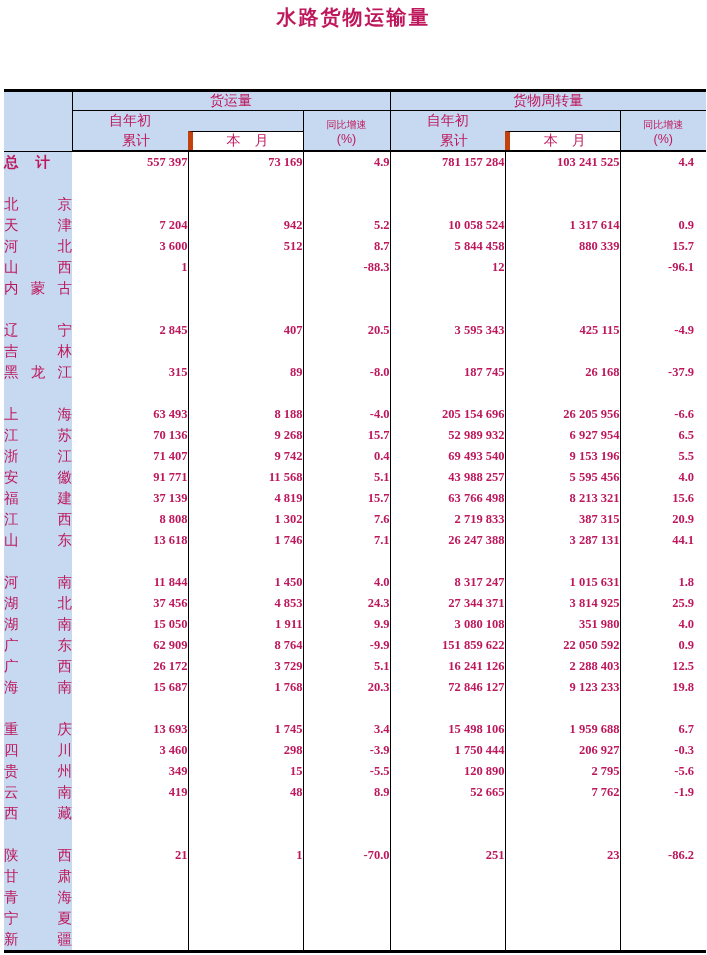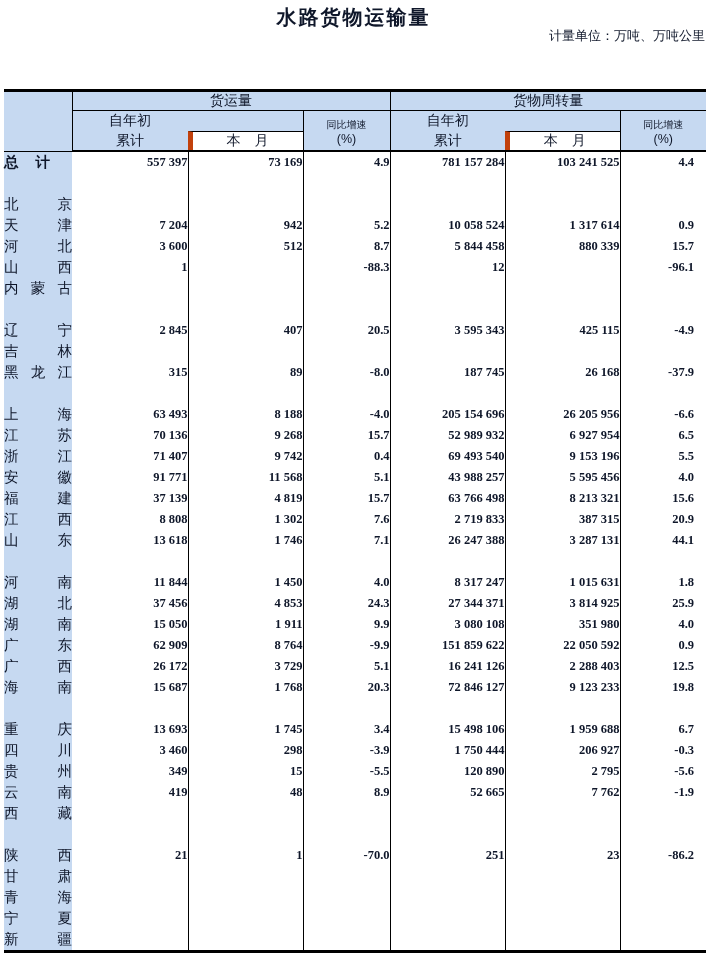--- a/index.html
+++ b/index.html
@@ -1,18 +1,18 @@
 <!DOCTYPE html>
 <html style="--hdrbg: #C6D9F1;"><head>
 <meta charset="utf-8">
 <style>
   html,body { margin:0; padding:0; background:#fff; }
   .page {
     position:relative; width:707px; height:955px; background:#fff;
-    font-family:"Liberation Serif","DejaVu Serif",serif; color:#0f172a;
+    font-family:"Liberation Serif","DejaVu Serif",serif; color:#be185d;
     overflow:hidden;
   }
   .title {
     position:absolute; top:4px; left:0; width:707px; text-align:center;
     font-family:"Liberation Sans","DejaVu Sans",sans-serif;
     font-size:20px; font-weight:bold; letter-spacing:2px;
   }
   .unit-note {
     position:absolute; top:27px; right:2px; text-align:right;
     font-family:"Liberation Sans","DejaVu Sans",sans-serif;
@@ -34,21 +34,21 @@
   }
   tr.grp th { height:18px; border-bottom:1px solid #000; }
   th.corner { border-bottom:2px solid #000; }
   tr.sub th { height:39px; border-bottom:2px solid #000; vertical-align:top; }
   .cum { position:relative; }
   .cum .l1 { height:20px; display:flex; align-items:center; }
   .cum .l1 span { display:block; width:50%; text-align:center; }
   .cum .l2 { position:relative; height:19px; }
   .cum .l2 .cumlab {
     position:absolute; left:0; top:0; width:50%; height:100%;
-    display:flex; align-items:center; justify-content:center;
+    display:flex; align-items:center; justify-content:center;padding-left:6px;
   }
   .cum .l2 .monbox {
     position:absolute; right:0; top:0; width:50%; height:100%;
     background:#fff; border-top:1px solid #000; border-left:5px solid #c2410c;
     display:flex; align-items:center; justify-content:center; box-sizing:border-box;
   }
   th.growth .g1 { height:21px; display:flex; align-items:flex-end; justify-content:center; font-size:10px; }
   th.growth .g2 { height:18px; display:flex; align-items:flex-start; justify-content:center; font-size:12.5px; }
   
   tbody td { height:21px; font-size:12.5px; font-weight:bold; vertical-align:middle; }
@@ -62,21 +62,20 @@
   td.num.c5 { padding-right:12px; }
   tr.bold td { font-weight:bold; }
   tr.bold td.prov { font-weight:bold; padding-right:22px; }
 </style>
 </head>
 <body>
 
 <div class="page">
 
   <div class="title">水路货物运输量</div>
-  <div class="unit-note">计量单位：万吨、万吨公里</div>
 
   <table class="freight">
     <colgroup>
       <col style="width:68px">
         <col style="width:116px">
         <col style="width:115px">
         <col style="width:87px">
       <col style="width:115px">
         <col style="width:115px">
         <col style="width:86px">

